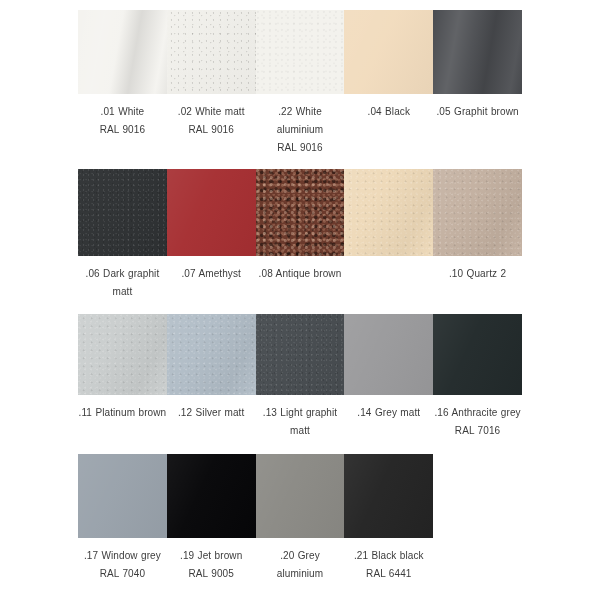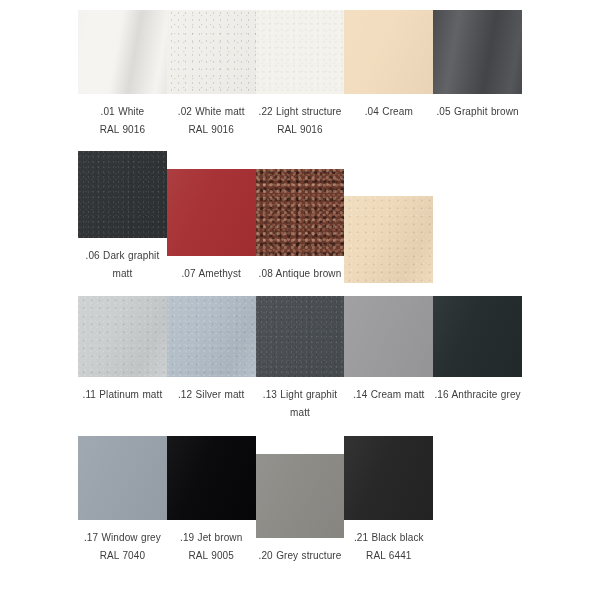--- a/index.html
+++ b/index.html
@@ -60,25 +60,25 @@
     letter-spacing: 0.1px;
     word-spacing: 0.5px;
   }
   .swatch-label .ral-code {
     display: block;
   }
 
   
   #row-1 { padding-top: 10px; }
   #row-1 .swatch-chip { height: 84px; }
-  #row-2 { padding-top: 12px; align-items: flex-end; }
+  #row-2 { padding-top: 12px; }
   #row-2 .swatch-chip { height: 87px; }
   #row-3 { padding-top: 13px; }
   #row-3 .swatch-chip { height: 81px; }
-  #row-4 { padding-top: 14px; align-items: flex-end; }
+  #row-4 { padding-top: 14px; }
   #row-4 .swatch-chip { height: 84px; }
 
   
   .finish-glossy .sheen {
     background: linear-gradient(100deg,
       rgba(255,255,255,0.00) 0%,
       rgba(255,255,255,0.13) 26%,
       rgba(255,255,255,0.04) 44%,
       rgba(0,0,0,0.10) 62%,
       rgba(255,255,255,0.06) 88%,
@@ -165,31 +165,31 @@
         <span>.02 White matt</span>
         <span class="ral-code">RAL 9016</span>
       </div>
     </div>
     <div class="swatch-cell">
       <div class="swatch-chip finish-structure" style="background-color: rgb(243, 242, 237);">
         <span class="grain"></span>
         <span class="sheen"></span>
       </div>
       <div class="swatch-label">
-        <span>.22 Light structure</span>
+        <span>.22 White aluminium</span>
         <span class="ral-code">RAL 9016</span>
       </div>
     </div>
     <div class="swatch-cell">
       <div class="swatch-chip finish-satin" style="background-color: rgb(242, 220, 190);">
         <span class="grain"></span>
         <span class="sheen"></span>
       </div>
       <div class="swatch-label">
-        <span>.04 Cream</span>
+        <span>.04 Black</span>
         <span class="ral-code"></span>
       </div>
     </div>
     <div class="swatch-cell">
       <div class="swatch-chip finish-glossy" style="background-color: rgb(74, 76, 80);">
         <span class="grain"></span>
         <span class="sheen"></span>
       </div>
       <div class="swatch-label">
         <span>.05 Graphit brown</span>
@@ -228,30 +228,40 @@
         <span>.08 Antique brown</span>
         <span class="ral-code"></span>
       </div>
     </div>
     <div class="swatch-cell">
       <div class="swatch-chip finish-metallic" style="background-color: rgb(238, 217, 184);">
         <span class="grain"></span>
         <span class="sheen"></span>
       </div>
     </div>
+    <div class="swatch-cell">
+      <div class="swatch-chip finish-metallic" style="background-color: rgb(195, 176, 160);">
+        <span class="grain"></span>
+        <span class="sheen"></span>
+      </div>
+      <div class="swatch-label">
+        <span>.10 Quartz 2</span>
+        <span class="ral-code"></span>
+      </div>
+    </div>
   </div>
 
   <div class="palette-row" id="row-3">
     <div class="swatch-cell">
       <div class="swatch-chip finish-metallic" style="background-color: rgb(201, 205, 205);">
         <span class="grain"></span>
         <span class="sheen"></span>
       </div>
       <div class="swatch-label">
-        <span>.11 Platinum matt</span>
+        <span>.11 Platinum brown</span>
         <span class="ral-code"></span>
       </div>
     </div>
     <div class="swatch-cell">
       <div class="swatch-chip finish-metallic" style="background-color: rgb(176, 188, 198);">
         <span class="grain"></span>
         <span class="sheen"></span>
       </div>
       <div class="swatch-label">
         <span>.12 Silver matt</span>
@@ -267,31 +277,32 @@
         <span>.13 Light graphit matt</span>
         <span class="ral-code"></span>
       </div>
     </div>
     <div class="swatch-cell">
       <div class="swatch-chip finish-satin" style="background-color: rgb(154, 154, 156);">
         <span class="grain"></span>
         <span class="sheen"></span>
       </div>
       <div class="swatch-label">
-        <span>.14 Cream matt</span>
+        <span>.14 Grey matt</span>
         <span class="ral-code"></span>
       </div>
     </div>
     <div class="swatch-cell">
       <div class="swatch-chip finish-satin" style="background-color: rgb(34, 42, 43);">
         <span class="grain"></span>
         <span class="sheen"></span>
       </div>
       <div class="swatch-label">
         <span>.16 Anthracite grey</span>
+        <span class="ral-code">RAL 7016</span>
       </div>
     </div>
   </div>
 
   <div class="palette-row" id="row-4">
     <div class="swatch-cell">
       <div class="swatch-chip finish-satin" style="background-color: rgb(153, 162, 171);">
         <span class="grain"></span>
         <span class="sheen"></span>
       </div>
@@ -309,21 +320,21 @@
         <span>.19 Jet brown</span>
         <span class="ral-code">RAL 9005</span>
       </div>
     </div>
     <div class="swatch-cell">
       <div class="swatch-chip finish-satin" style="background-color: rgb(139, 138, 133);">
         <span class="grain"></span>
         <span class="sheen"></span>
       </div>
       <div class="swatch-label">
-        <span>.20 Grey structure</span>
+        <span>.20 Grey aluminium</span>
         
       </div>
     </div>
     <div class="swatch-cell">
       <div class="swatch-chip finish-satin" style="background-color: rgb(36, 36, 36);">
         <span class="grain"></span>
         <span class="sheen"></span>
       </div>
       <div class="swatch-label">
         <span>.21 Black black</span>

